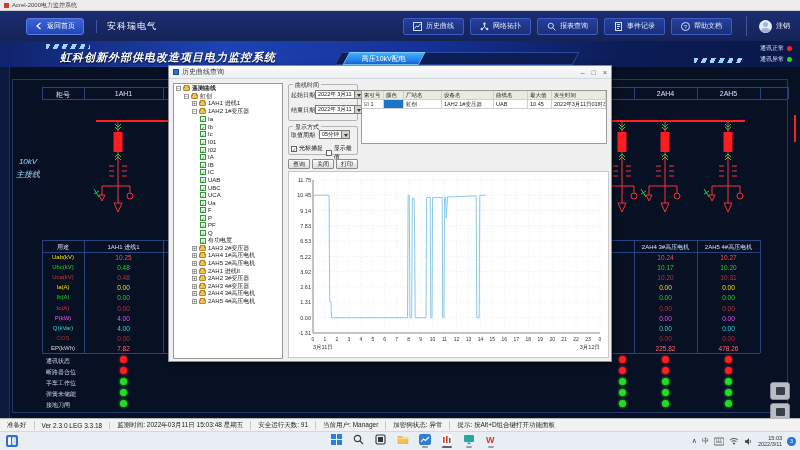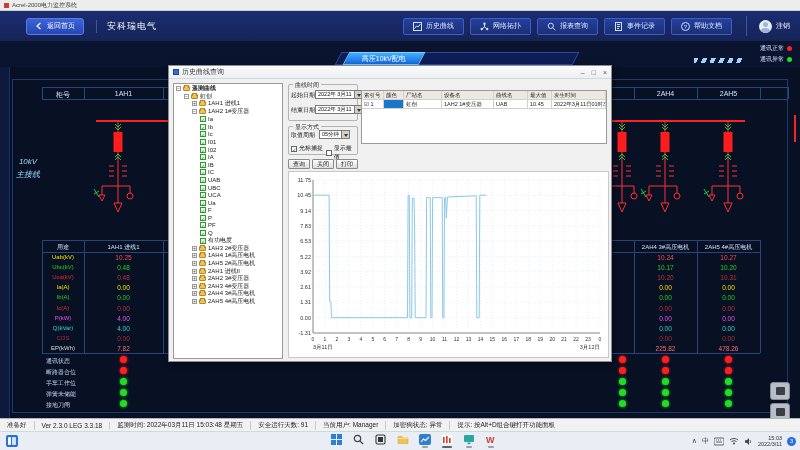--- a/index.html
+++ b/index.html
@@ -174,20 +174,24 @@
           </svg>
           <span>帮助文档</span>
         </div>
       </div>
     <div class="userbox">
       <div class="avatar"></div>
       <span class="logout">注销</span>
     </div>
   </div>
 
+  <div class="abs banner">
+    <div class="abs stripes" style="left:46px;top:3px;"></div>
+    <div class="abs banner-title" style="left:60px;top:9px;">虹科创新外部供电改造项目电力监控系统</div>
+  </div>
   <div class="abs tabband"></div>
   <div class="abs tab">
       <span>高压10kV配电</span>
     </div>
   <div class="abs stripes" style="left:694px;top:58px;width:50px;"></div>
   <div class="abs legend">
     <div class="lrow">
         <span>通讯正常</span>
         <span class="ldot" style="background: rgb(255, 31, 31);"></span>
       </div>

